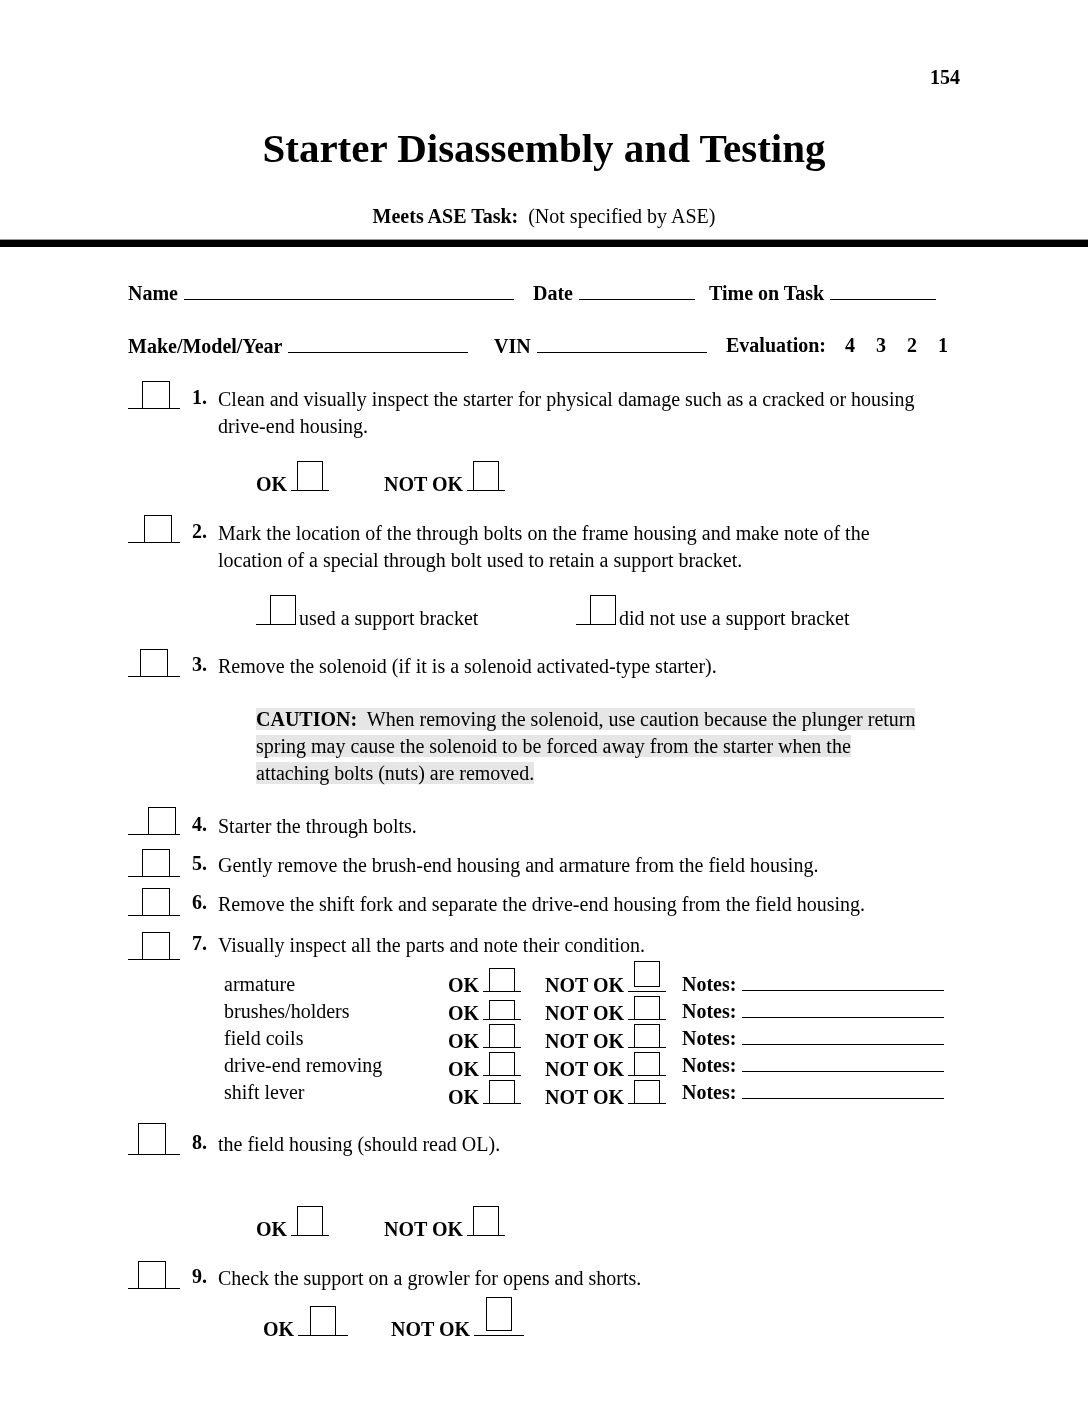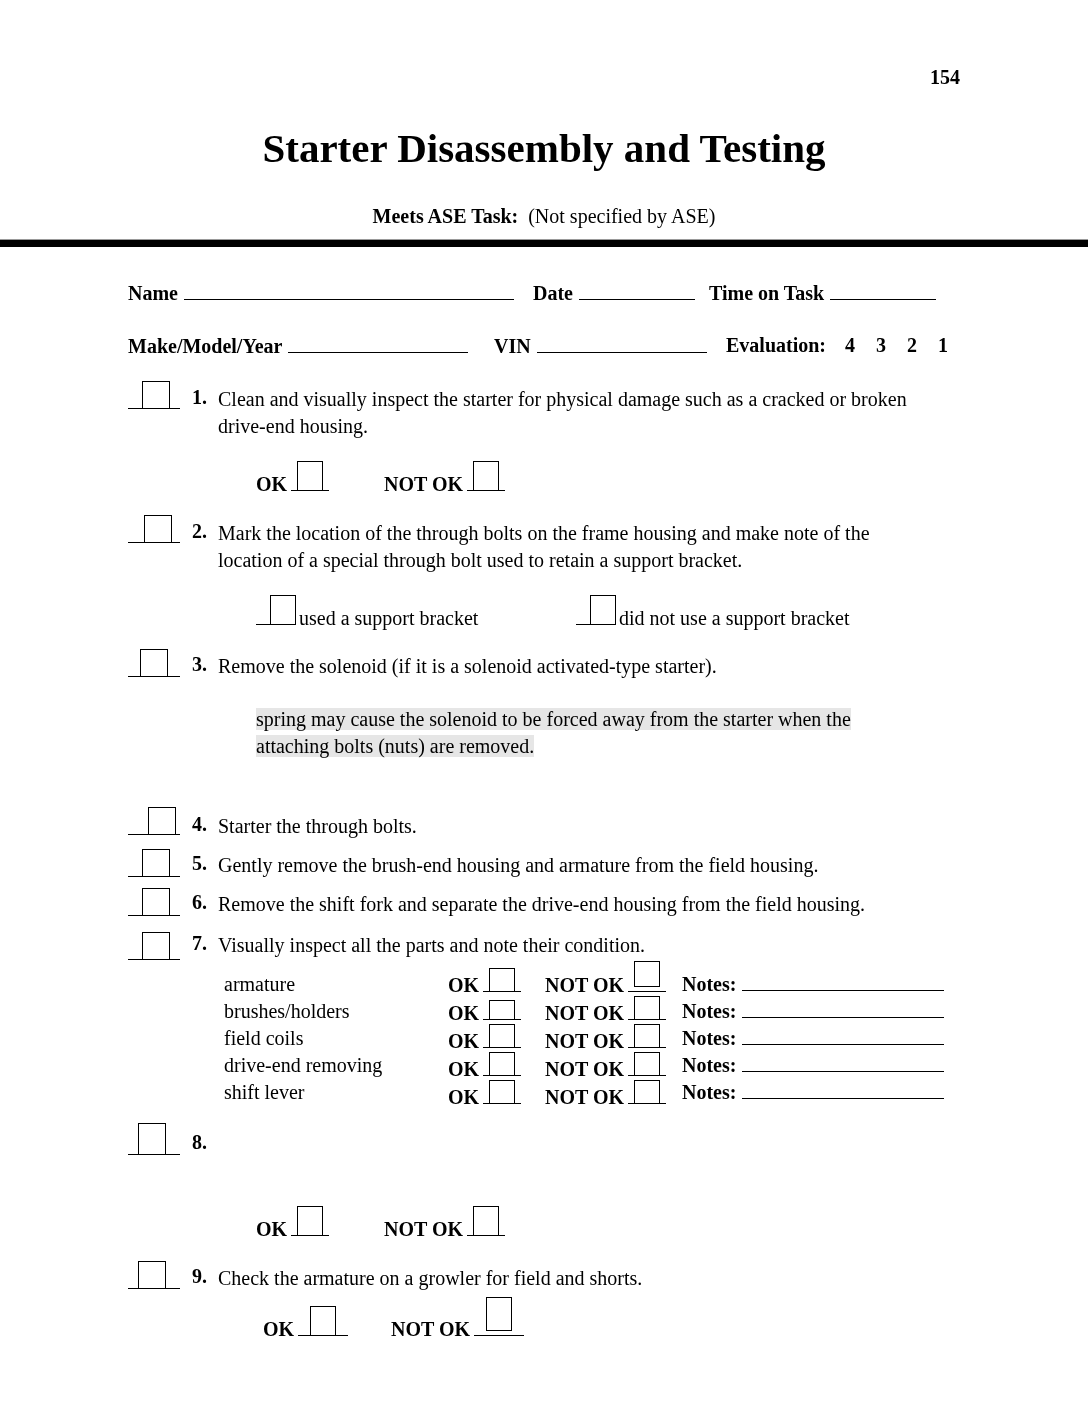--- a/index.html
+++ b/index.html
@@ -46,21 +46,21 @@
   <span style="margin-left:16px;">3</span>
   <span style="margin-left:16px;">2</span>
   <span style="margin-left:16px;">1</span>
 </div>
 
 <div class="ckwrap" style="left:128px; top:378px;">
     <div class="ck" style="left:14px;"></div>
   </div>
 <div class="stepnum" style="top:386px;">1.</div>
 <div class="steptext" style="top:386px;">
-  <div>Clean and visually inspect the starter for physical damage such as a cracked or broken</div>
+  <div>Clean and visually inspect the starter for physical damage such as a cracked or housing</div>
   <div>drive-end housing.</div>
 </div>
 <div class="abs okrow" style="left:256px; top:464px;"><span>OK</span><span class="sbox"><span class="ck"></span></span></div>
 <div class="abs okrow" style="left:384px; top:464px;"><span>NOT OK</span><span class="sbox"><span class="ck"></span></span></div>
 
 <div class="ckwrap" style="left:128px; top:512px;">
     <div class="ck" style="left:16px;"></div>
   </div>
 <div class="stepnum" style="top:520px;">2.</div>
 <div class="steptext" style="top:520px;">
@@ -72,20 +72,21 @@
 
 <div class="ckwrap" style="left:128px; top:646px;">
     <div class="ck" style="left:12px;"></div>
   </div>
 <div class="stepnum" style="top:653px;">3.</div>
 <div class="steptext" style="top:653px;">
     <div>Remove the solenoid (if it is a solenoid activated-type starter).</div>
   </div>
 
 <div class="caution">
+  <div><span><b>CAUTION:</b>&nbsp; <span>When removing the solenoid, use caution because the plunger return</span></span></div>
   <div><span>spring may cause the solenoid to be forced away from the starter when the</span></div>
   <div><span>attaching bolts (nuts) are removed.</span></div>
 </div>
 
 <div class="ckwrap" style="left:128px; top:804px;">
     <div class="ck" style="left:20px;"></div>
   </div>
 <div class="stepnum" style="top:813px;">4.</div>
 <div class="steptext" style="top:813px;">
     <div>Starter the through bolts.</div>
@@ -145,25 +146,26 @@
   <div><span>Notes:</span><span class="notes-line"></span></div>
   <div><span>Notes:</span><span class="notes-line"></span></div>
   <div><span>Notes:</span><span class="notes-line"></span></div>
 </div>
 
 <div class="ckwrap" style="left:128px; top:1124px;">
     <div class="ck" style="left:10px; height:32px;"></div>
   </div>
 <div class="stepnum" style="top:1131px;">8.</div>
 <div class="steptext" style="top:1131px;">
+  <div>the field housing (should read OL).</div>
 </div>
 <div class="abs okrow" style="left:256px; top:1209px;"><span>OK</span><span class="sbox"><span class="ck"></span></span></div>
 <div class="abs okrow" style="left:384px; top:1209px;"><span>NOT OK</span><span class="sbox"><span class="ck"></span></span></div>
 
 <div class="ckwrap" style="left:128px; top:1258px;">
     <div class="ck" style="left:10px;"></div>
   </div>
 <div class="stepnum" style="top:1265px;">9.</div>
 <div class="steptext" style="top:1265px;">
-    <div>Check the armature on a growler for field and shorts.</div>
+    <div>Check the support on a growler for opens and shorts.</div>
   </div>
 <div class="abs okrow" style="left:263px; top:1309px;"><span>OK</span><span class="sbox" style="width:50px;"><span class="ck" style="left:12px;"></span></span></div>
 <div class="abs okrow" style="left:391px; top:1309px;"><span>NOT OK</span><span class="sbox" style="width:50px;"><span class="ck" style="left:12px; height:34px; bottom:4px;"></span></span></div>
 
 </body></html>

